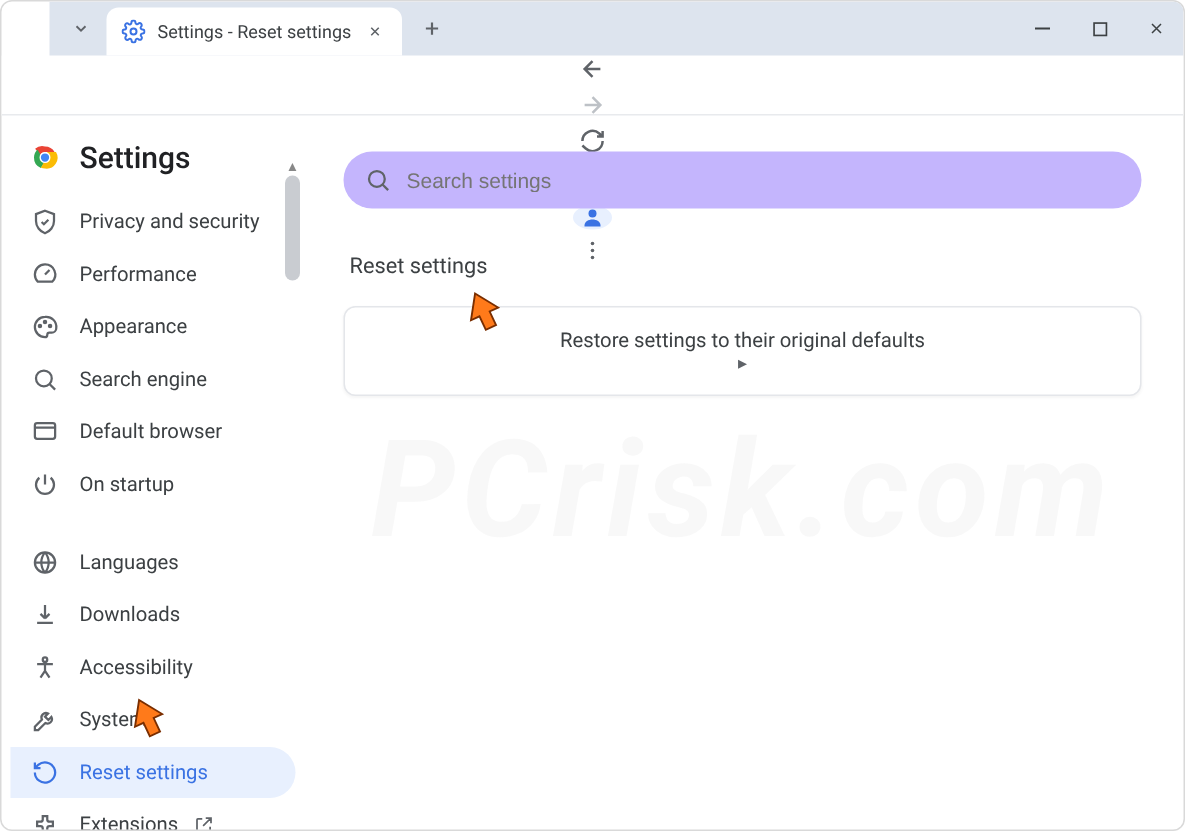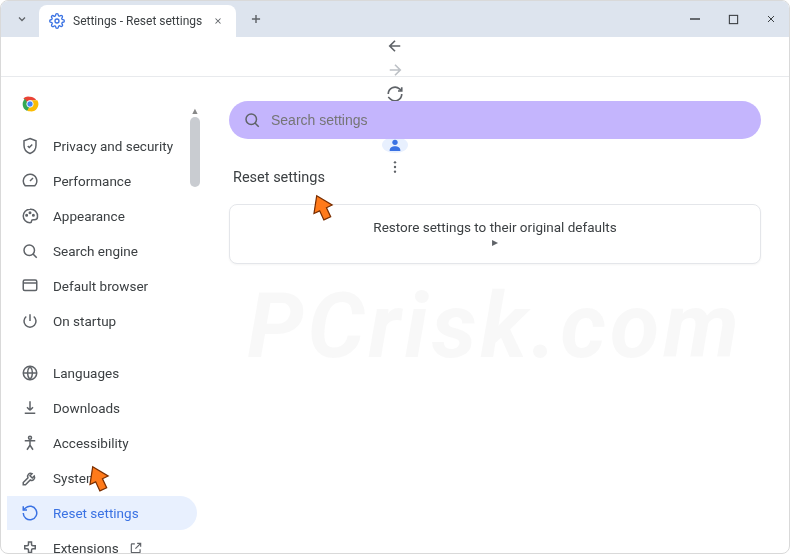--- a/index.html
+++ b/index.html
@@ -1,20 +1,20 @@
 <!DOCTYPE html>
 <html><head>
 <meta charset="utf-8">
 <style>
   * { box-sizing: border-box; margin: 0; padding: 0; }
   html, body { width: 790px; height: 554px; font-family: "Segoe UI", Roboto, Arial, sans-serif; overflow: hidden; background: #fff; border-radius: 8px; }
   body { border: 1px solid #d9d9d9; position: relative; }
 
   
-  .titlebar { height: 36px; background: #dde4ee; display: flex; align-items: flex-end; padding: 0 8px; position: relative; }
+  .titlebar { height: 36px; background: #dde4ee; display: flex; align-items: flex-end; padding: 0 8px; position: relative; margin-left: 32px; }
   .tab-dropdown { width: 26px; height: 26px; display: flex; align-items: center; justify-content: center; align-self: center; margin-right: 4px; cursor: pointer; }
   .tab { background: #fff; height: 32px; border-radius: 8px 8px 0 0; display: flex; align-items: center; padding: 0 10px 0 10px; gap: 8px; min-width: 180px; position: relative; }
   .tab .favicon { width: 16px; height: 16px; }
   .tab .title { font-size: 12px; color: #3c4043; white-space: nowrap; overflow: hidden; text-overflow: ellipsis; flex: 1; }
   .tab .close { width: 16px; height: 16px; display:flex; align-items:center; justify-content:center; color:#5f6368; cursor:pointer; }
   .newtab { width: 28px; height: 28px; display:flex; align-items:center; justify-content:center; align-self:center; margin-left:6px; border-radius:50%; cursor:pointer; color:#5f6368; }
   .window-controls { position:absolute; right:8px; top:0; height:36px; display:flex; align-items:center; gap:18px; }
   .wc { width: 20px; height:20px; display:flex; align-items:center; justify-content:center; color:#3c4043; cursor:pointer; }
 
   
@@ -159,20 +159,21 @@
   <div class="sidebar">
     <div class="sidebar-header">
       <svg class="logo" viewBox="0 0 48 48">
         <circle cx="24" cy="24" r="22" fill="#fff"></circle>
         <path d="M24 8a16 16 0 0 1 13.9 8H24a8 8 0 0 0-7 4.1L9.6 11.3A15.9 15.9 0 0 1 24 8z" fill="#EA4335"></path>
         <path d="M8 24c0-4.6 2-8.8 5.1-11.7l7 12.1a8 8 0 0 0 5 3.5L18 39.2A16 16 0 0 1 8 24z" fill="#34A853"></path>
         <path d="M24 40c-2.1 0-4.1-.4-6-1.2l7-12.1a8 8 0 0 0 2-10.7h13A16 16 0 0 1 24 40z" fill="#FBBC05"></path>
         <circle cx="24" cy="24" r="7" fill="#4285F4"></circle>
           <circle cx="24" cy="24" r="7" fill="none" stroke="#fff" stroke-width="2"></circle>
       </svg>
+      <h1>Settings</h1>
     </div>
     <div class="nav">
       <div class="nav-item">
           <span class="ico">
             <svg viewBox="0 0 24 24" fill="none" stroke="currentColor" stroke-width="2">
               <path d="M12 2l8 3v6c0 5-3.4 9.4-8 11-4.6-1.6-8-6-8-11V5l8-3z"></path>
               <path d="M9 12l2 2 4-4"></path>
             </svg>
           </span>
           <span>Privacy and security</span>

